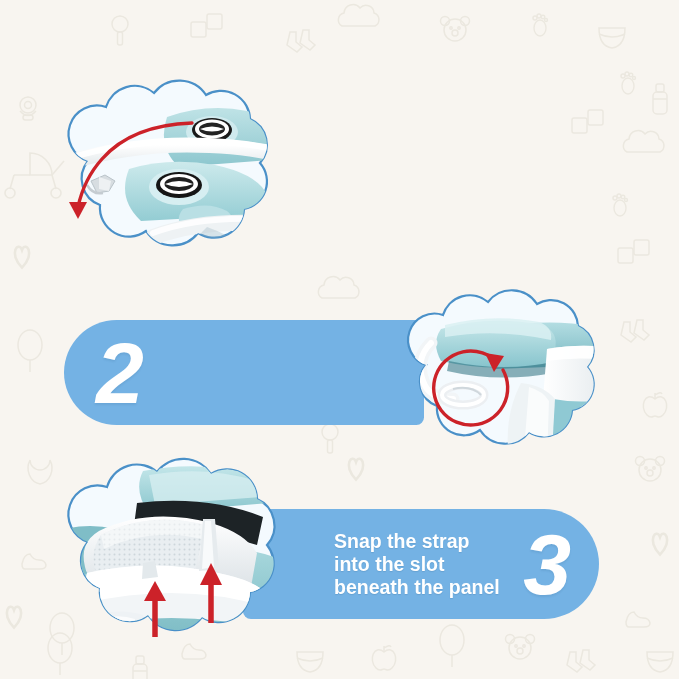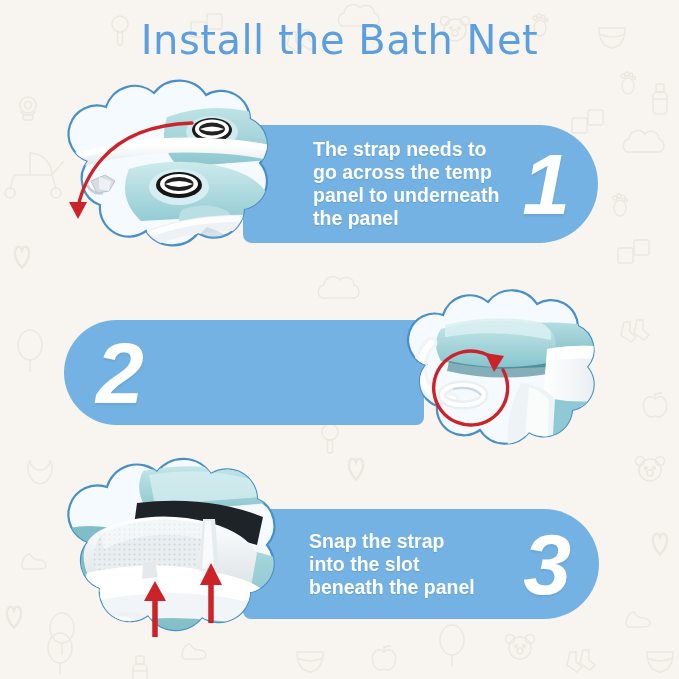--- a/index.html
+++ b/index.html
@@ -59,21 +59,21 @@
   
   #banner-1{left:243px;top:125px;width:355px;height:118px;padding-left:70px;}
   #banner-1 .banner-text{flex:1;}
   #banner-1 .step-num{margin-right:28px;}
   
   #banner-2{left:64px;top:320px;width:360px;height:105px;padding-right:40px;}
   #banner-2 .step-num{margin:0 14px 0 32px;}
   #banner-2 .banner-text{flex:1;}
   
   #banner-3{left:243px;top:509px;width:356px;height:110px;padding-left:66px;}
-  #banner-3 .banner-text{flex:1;}
+  #banner-3 .banner-text{flex:1;margin-left:25px;}
   #banner-3 .step-num{margin-right:28px;}
 
   
   .cloud{position:absolute;}
   .cloud svg{display:block;overflow:visible;}
 
   #cloud-1{left:57px;top:77px;width:235px;height:196px;}
   #cloud-2{left:397px;top:287px;width:222px;height:180px;}
   #cloud-3{left:57px;top:457px;width:245px;height:200px;}
 </style>
@@ -197,29 +197,21 @@
 
         <use href="#ic-cloud" x="340" y="292"></use>
         <use href="#ic-heart" x="356" y="470"></use>
         <use href="#ic-rattle" x="330" y="438"></use>
         <use href="#ic-foot" x="620" y="208"></use>
         <use href="#ic-blocks" x="586" y="120"></use>
       </g>
     </svg>
   </div>
 
-  <div id="page-title">Install the Bath Net</div>
-
-  <div class="banner r-right" id="banner-1">
-    <div class="banner-text">The strap needs to
-go across the temp
-panel to underneath
-the panel</div>
-    <div class="step-num">1</div>
-  </div>
+
 
   <div class="cloud" id="cloud-1">
     <svg viewBox="0 0 235 196" width="235" height="196" xmlns="http://www.w3.org/2000/svg">
       <defs>
         <clipPath id="clip1">
           <path d="M49,30 a30,30 0 0 1 48,-14 a32,32 0 0 1 52,2 a29,29 0 0 1 44,24
                    a28,28 0 0 1 10,44 a28,28 0 0 1 -16,46 a30,30 0 0 1 -46,24
                    a32,32 0 0 1 -52,-2 a29,29 0 0 1 -46,-26 a28,28 0 0 1 -12,-44
                    a28,28 0 0 1 18,-54 Z"></path>
         </clipPath>

